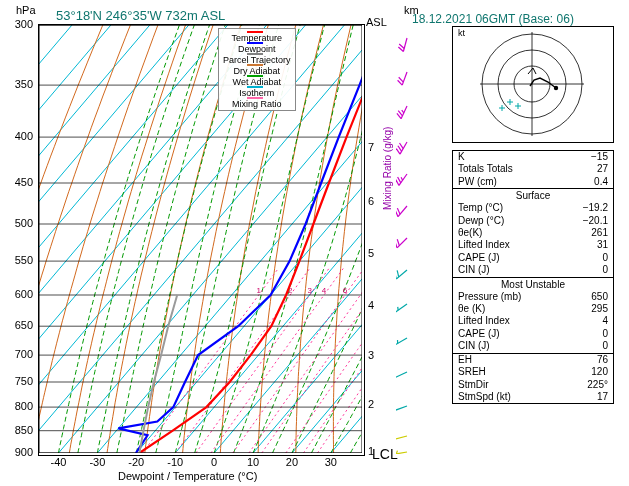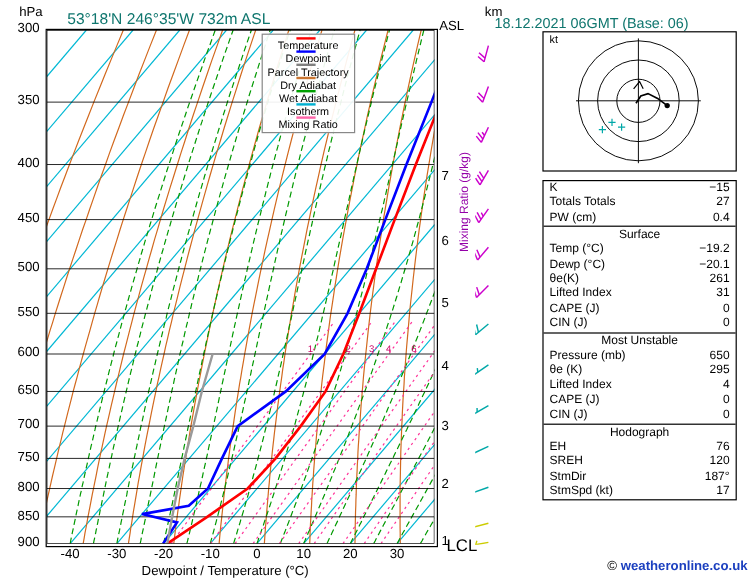--- a/index.html
+++ b/index.html
@@ -388,37 +388,33 @@
         <div class="r">
           <span class="k">CAPE (J)</span>
           <span class="v">0</span>
         </div>
         <div class="r">
           <span class="k">CIN (J)</span>
           <span class="v">0</span>
         </div>
       </div>
     <div class="sec" id="sec-hodo">
-        <div class="hdr">Hodograph</div>
         <div class="r">
           <span class="k">EH</span>
           <span class="v">76</span>
         </div>
         <div class="r">
           <span class="k">SREH</span>
           <span class="v">120</span>
         </div>
         <div class="r">
           <span class="k">StmDir</span>
-          <span class="v">187°</span>
+          <span class="v">225°</span>
         </div>
         <div class="r">
           <span class="k">StmSpd (kt)</span>
           <span class="v">17</span>
         </div>
       </div>
   </div>
 
-  <div class="abs" id="footer">
-    <span>© </span><span class="wol-c">weatheronline.co.uk</span>
-  </div>
 
 </div>
 
 </body></html>

